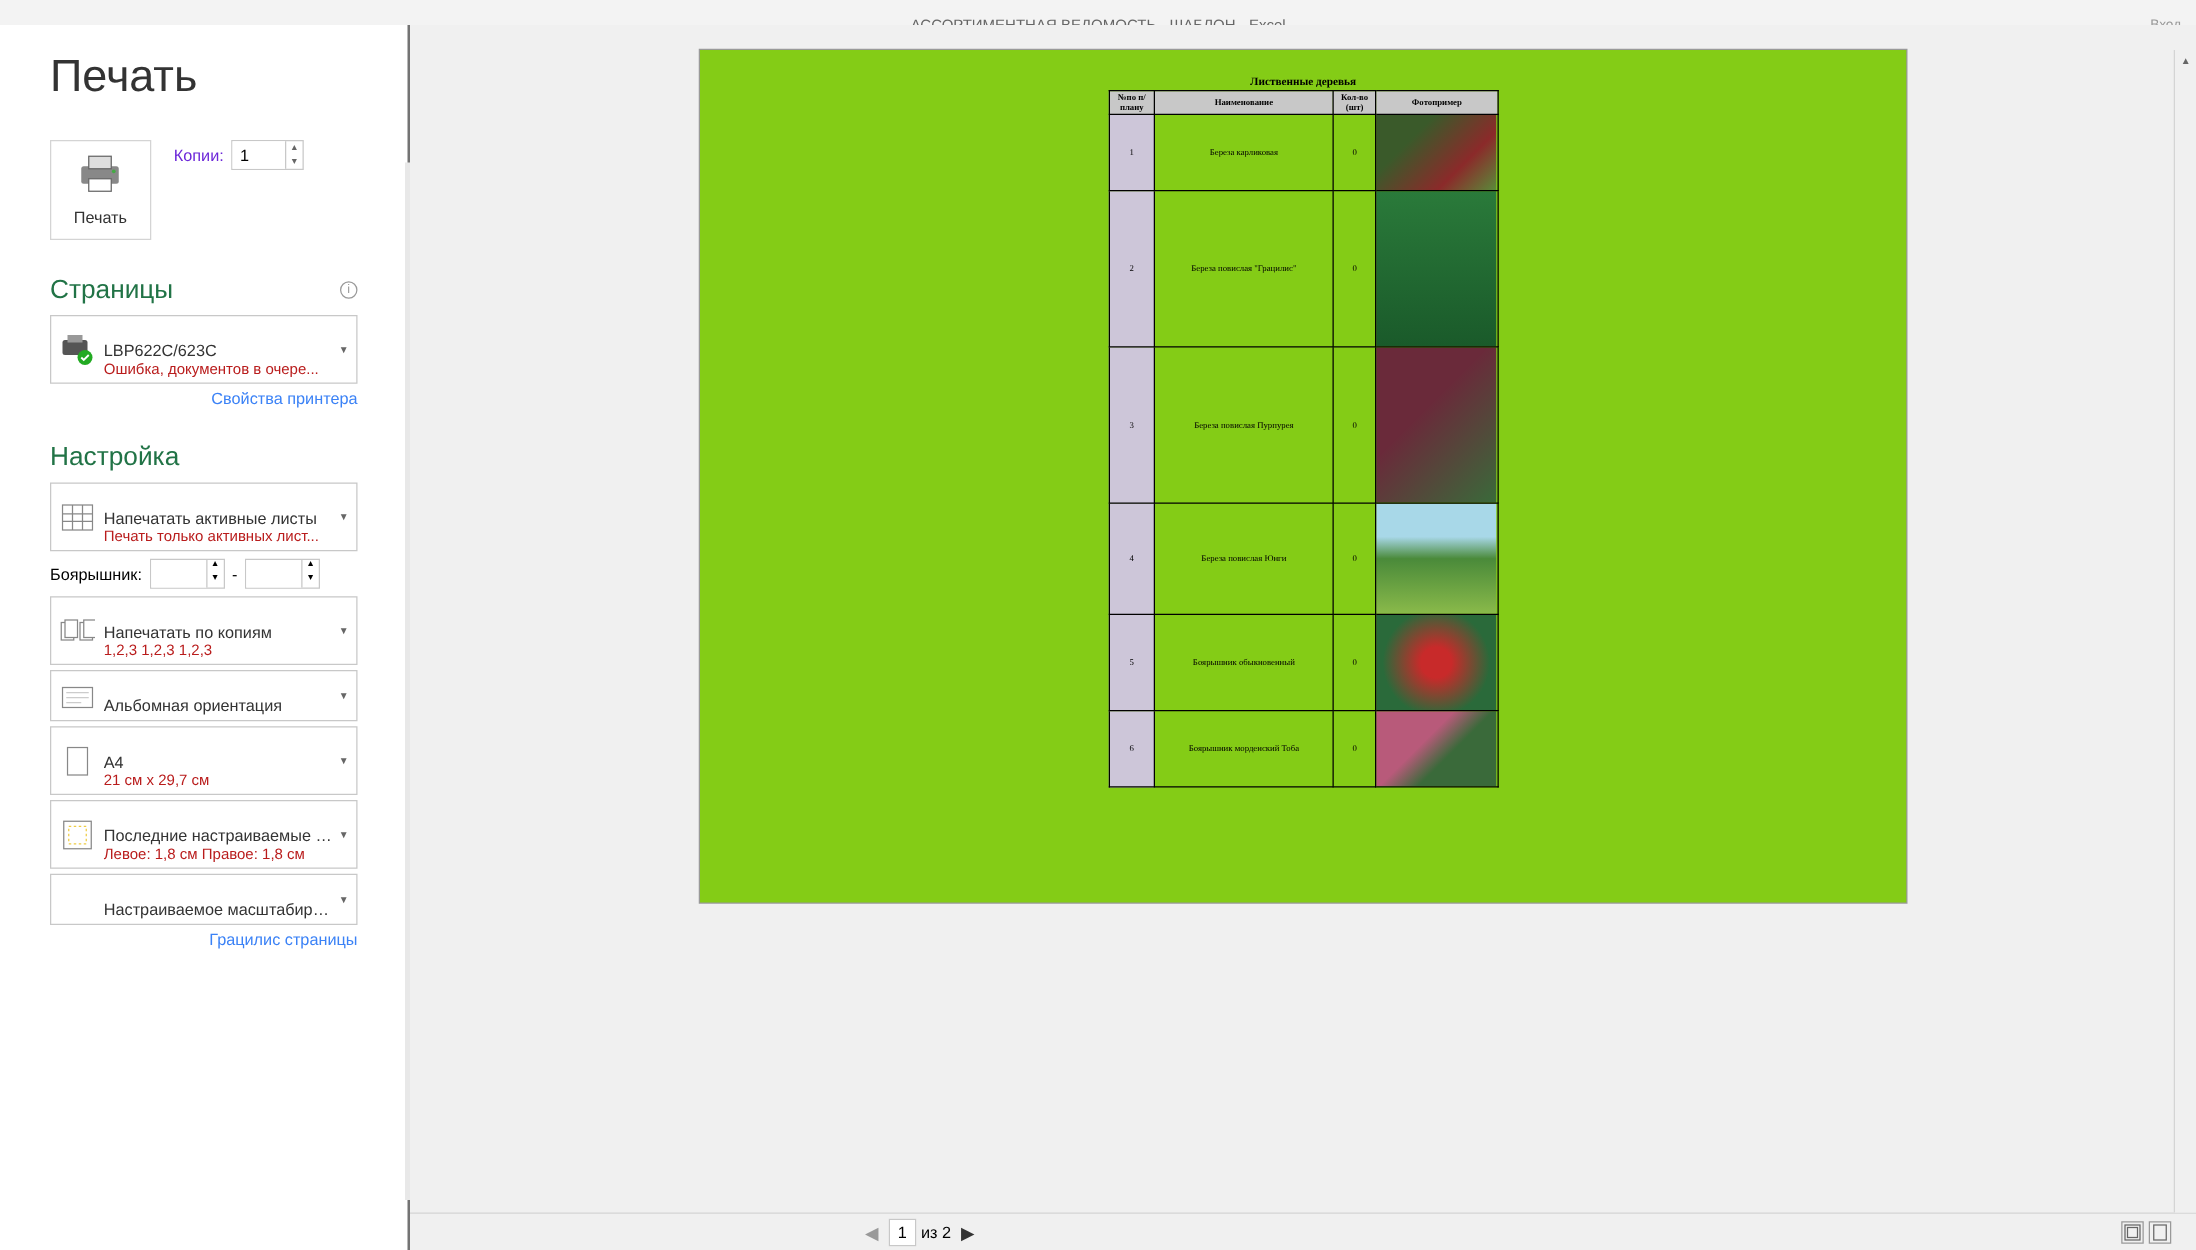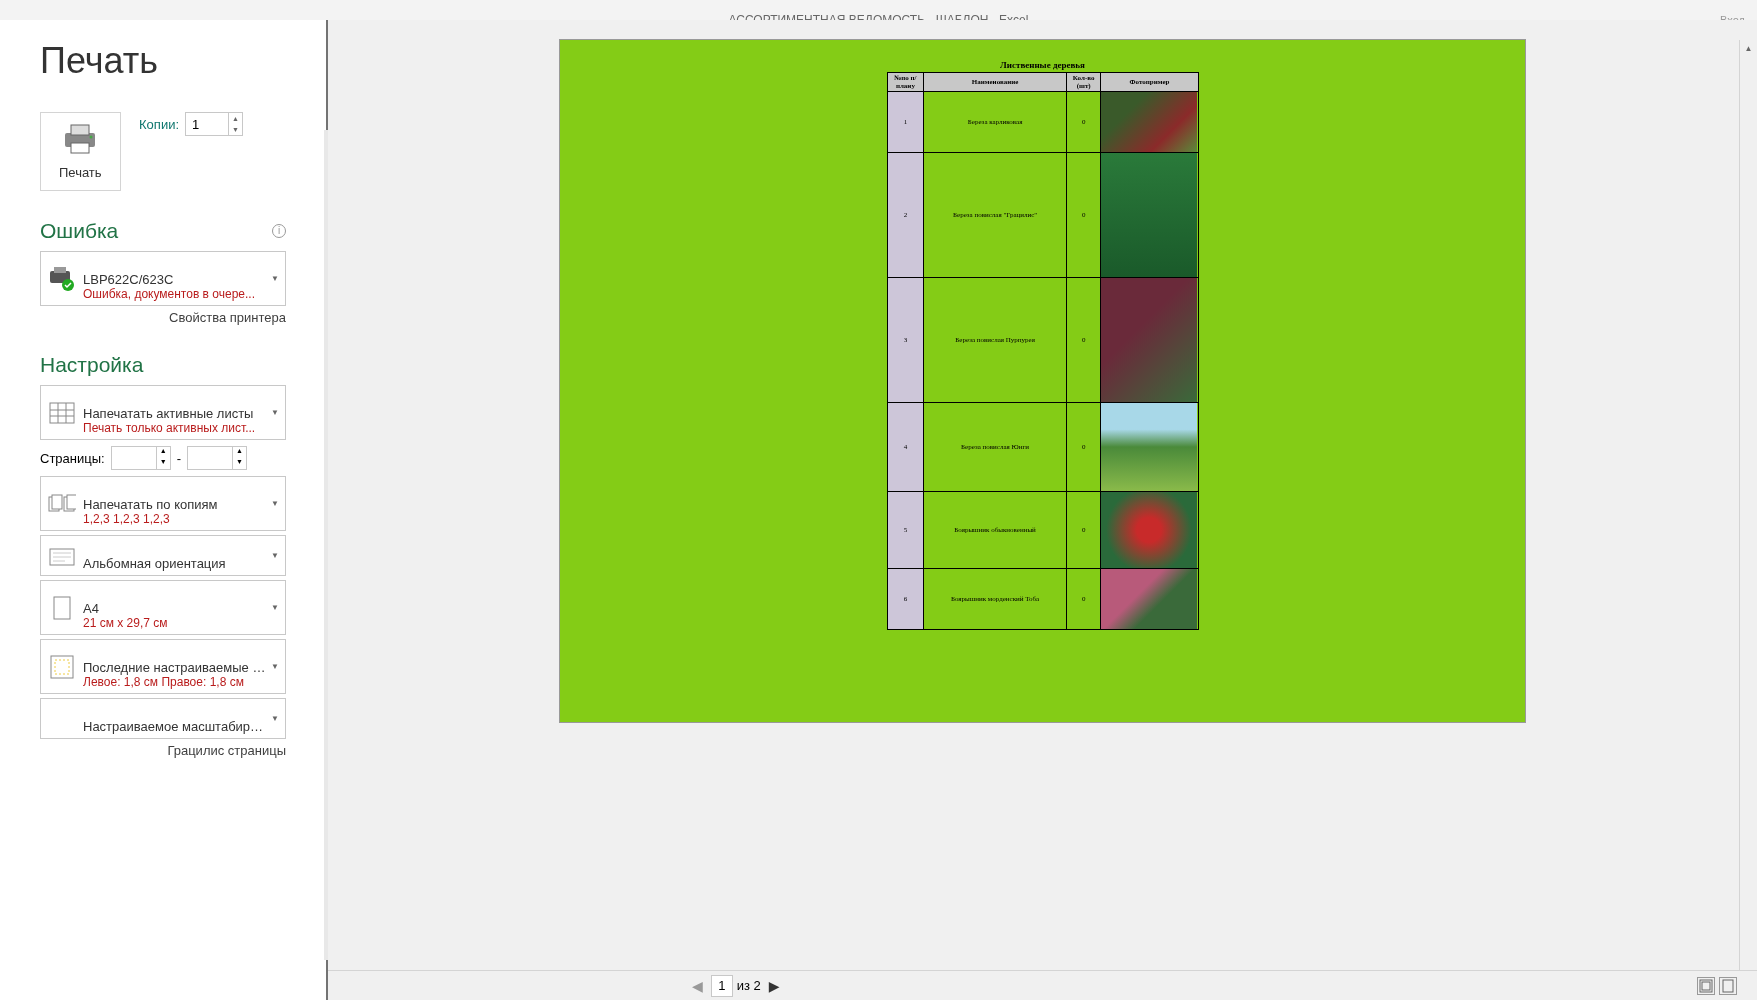--- a/index.html
+++ b/index.html
@@ -11,37 +11,37 @@
 .main-area { display: flex; height: 980px; }
 
 .left-panel { width: 328px; padding: 20px 40px 20px 40px; border-right: 2px solid #737373; position: relative; }
 .page-title { font-size: 36px; font-weight: 300; color: #333; margin-bottom: 30px; }
 
 .print-button-box { display: inline-block; border: 1px solid #d4d4d4; padding: 10px 18px; text-align: center; cursor: pointer; }
 .print-icon-svg { width: 38px; height: 32px; }
 .print-button-box .lbl { font-size: 13px; color: #333; margin-top: 6px; }
 
 .copies-row { display: inline-flex; align-items: center; vertical-align: top; margin-left: 14px; }
-.copies-label { font-size: 13px; color: #0f766e; margin-right: 6px; }
+.copies-label { font-size: 13px; color: #6d28d9; margin-right: 6px; }
 .spinner { display: flex; border: 1px solid #c8c8c8; height: 24px; }
 .spinner input { width: 42px; border: none; font-size: 13px; padding: 0 6px; outline: none; }
 .spinner .arrows { display: flex; flex-direction: column; width: 14px; border-left: 1px solid #c8c8c8; }
 .spinner .arr { height: 11px; font-size: 7px; line-height: 11px; text-align: center; cursor: pointer; color: #666; }
 
 .section-head { font-size: 21px; font-weight: 400; color: #217346; margin-top: 28px; margin-bottom: 8px; display: flex; justify-content: space-between; align-items: center; }
 .info-icon { width: 14px; height: 14px; border: 1px solid #999; border-radius: 50%; font-size: 10px; line-height: 12px; text-align: center; color: #999; cursor: pointer; }
 
 .dropdown { border: 1px solid #c8c8c8; background: #fff; display: flex; align-items: center; padding: 4px 6px; cursor: pointer; min-height: 40px; margin-bottom: 4px; }
 .dd-icon { width: 30px; height: 30px; flex-shrink: 0; display: flex; align-items: center; justify-content: center; margin-right: 6px; }
 .dd-text { flex: 1; overflow: hidden; }
 .dd-title { font-size: 13px; color: #333; white-space: nowrap; overflow: hidden; text-overflow: ellipsis; margin-top: 16px; }
 .dd-sub { font-size: 12px; color: #b91c1c; white-space: nowrap; overflow: hidden; text-overflow: ellipsis; }
 .dd-chevron { font-size: 8px; color: #666; margin-left: 4px; }
 
-.link-right { text-align: right; font-size: 13px; color: #404040; margin-top: 4px; cursor: pointer; }
+.link-right { text-align: right; font-size: 13px; color: #3b82f6; margin-top: 4px; cursor: pointer; }
 
 .pages-row { display: flex; align-items: center; gap: 6px; margin: 6px 0; font-size: 13px; }
 .small-spinner { border: 1px solid #c8c8c8; display: flex; height: 24px; }
 .small-spinner input { width: 44px; border: none; font-size: 13px; padding: 0 4px; outline: none; }
 
 .preview-area { flex: 1; background: #f0f0f0; position: relative; display: flex; flex-direction: column; }
 .preview-canvas { flex: 1; display: flex; justify-content: center; align-items: flex-start; padding: 20px; overflow: auto; }
 .page { background: #84cc16; width: 965px; height: 682px; box-shadow: 0 0 0 1px #999; padding: 20px 50px; }
 
 .doc-table { border-collapse: collapse; margin: 0 auto; width: 312px; }
@@ -102,21 +102,21 @@
           <input type="text" value="1" style="">
           <div class="arrows">
             <div class="arr">▲</div>
             <div class="arr">▼</div>
           </div>
         </div>
       </div>
     </div>
 
     <div class="section-head">
-      <span>Ошибка</span>
+      <span>Страницы</span>
       <span class="info-icon">i</span>
     </div>
     <div class="dropdown">
       <div class="dd-icon">
         <svg width="28" height="24" viewBox="0 0 28 24">
             <rect x="2" y="4" width="20" height="12" fill="#555" rx="2"></rect>
             <rect x="6" y="0" width="12" height="6" fill="#999"></rect>
             <circle cx="20" cy="18" r="6" fill="#2a2"></circle>
             <path d="M17 18 l2 2 l4 -4" stroke="#fff" stroke-width="1.5" fill="none"></path>
           </svg>
@@ -144,21 +144,21 @@
           </svg>
         </div>
       <div class="dd-text">
         <div class="dd-title">Напечатать активные листы</div>
         <div class="dd-sub">Печать только активных лист...</div>
       </div>
       <div class="dd-chevron">▼</div>
     </div>
 
     <div class="pages-row">
-      <span>Страницы:</span>
+      <span>Боярышник:</span>
       <div class="small-spinner">
           <input type="text" style="">
           <div class="arrows" style="display:flex;flex-direction:column;width:14px;border-left:1px solid #c8c8c8;">
             <div class="arr" style="height:11px;font-size:7px;text-align:center;">▲</div>
             <div class="arr" style="height:11px;font-size:7px;text-align:center;">▼</div>
           </div>
         </div>
       <span>-</span>
       <div class="small-spinner">
           <input type="text" style="">

